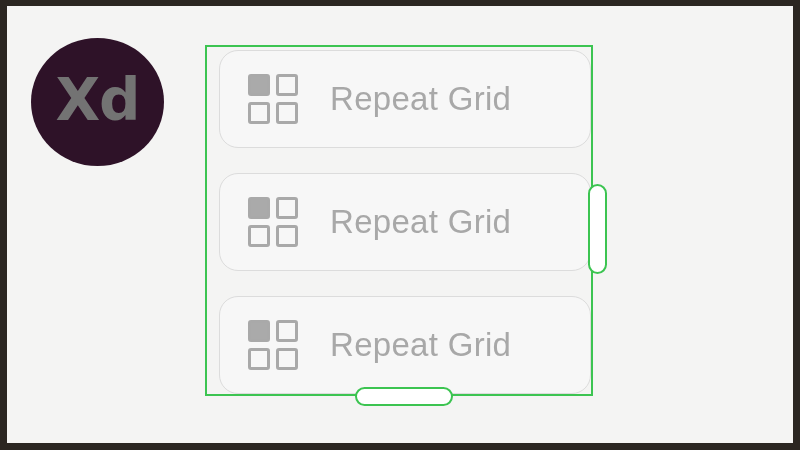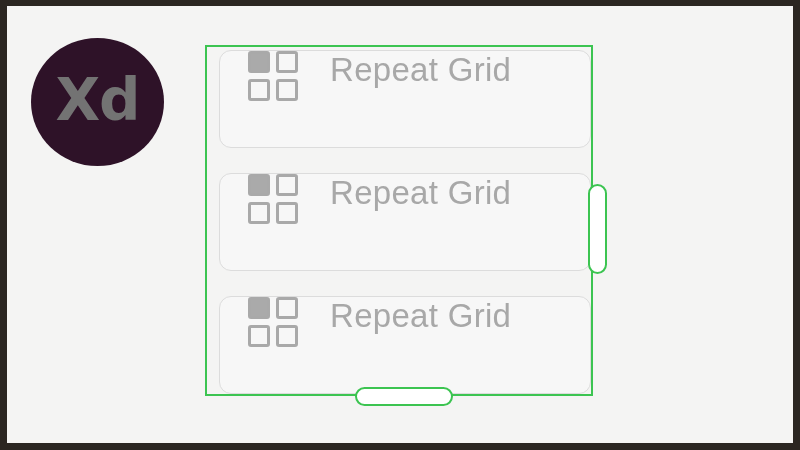--- a/index.html
+++ b/index.html
@@ -66,24 +66,24 @@
   }
 
   
   .card {
     position: absolute;
     left: 212px;
     width: 372px;
     height: 98px;
     background: #f7f7f7;
     border: 1px solid #dcdcdc;
-    border-radius: 12px;
+    border-radius: 19px;
     box-sizing: border-box;
     display: flex;
-    align-items: flex-start;
+    align-items: center;
   }
   #card-0 { top: 44px; }
   #card-1 { top: 167px; }
   #card-2 { top: 290px; }
 
   .card-icon {
     width: 50px;
     height: 50px;
     margin-left: 28px;
     flex: 0 0 auto;

